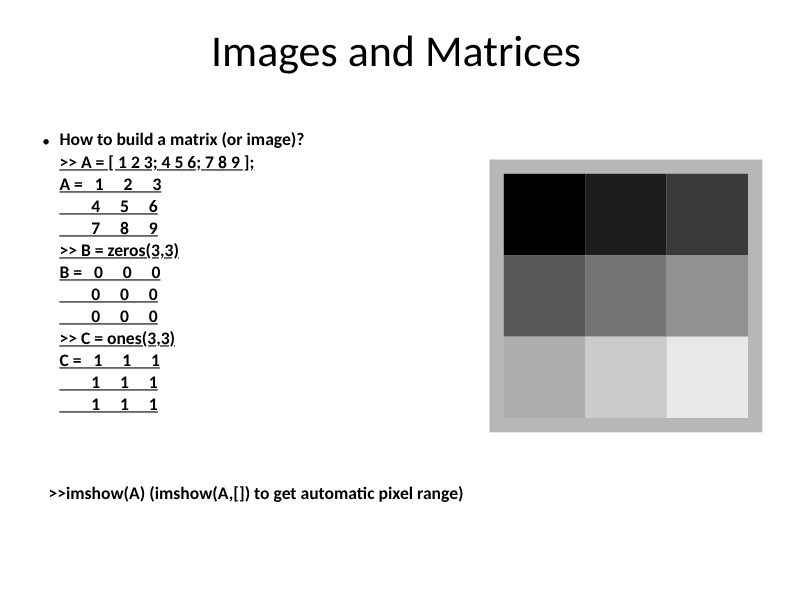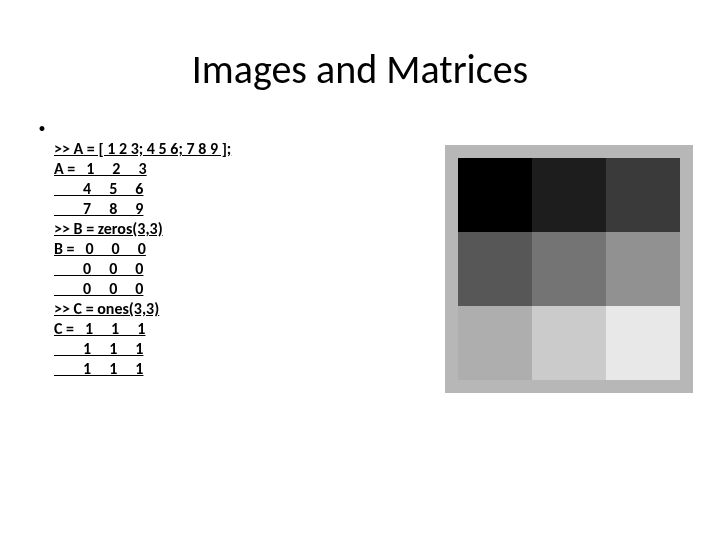--- a/index.html
+++ b/index.html
@@ -18,21 +18,20 @@
     box-sizing: border-box;
   }
   .title {
     position: absolute;
     top: 22px;
     left: 0;
     width: 720px;
     text-align: center;
     font-size: 40px;
     font-weight: 400;
-    margin-top: 23px;
   }
   .content {
     position: absolute;
     top: 118px;
     left: 30px;
     width: 400px;
   }
   .bullet-row {
     display: flex;
     align-items: flex-start;
@@ -89,35 +88,37 @@
 </head>
 <body>
 
 <div class="slide">
 
   <div class="title">Images and Matrices</div>
 
   <div class="content">
     <div class="bullet-row">
       <div class="bullet-dot">•</div>
+      <div class="bullet-text">How to build a matrix (or image)?</div>
     </div>
     <div class="code-block">&gt;&gt; A = [ 1 2 3; 4 5 6; 7 8 9 ];
 A =   1     2     3
         4     5     6
         7     8     9
 &gt;&gt; B = zeros(3,3)
 B =   0     0     0
         0     0     0
         0     0     0
 &gt;&gt; C = ones(3,3)
 C =   1     1     1
         1     1     1
         1     1     1</div>
   </div>
 
+  <div class="footer-line">&gt;&gt;imshow(A)  (imshow(A,[]) to get automatic pixel range)</div>
 
   <div class="image-frame">
     <div class="image-grid">
       <div class="cell" style="background:#000000"></div>
       <div class="cell" style="background:#1d1d1d"></div>
       <div class="cell" style="background:#3a3a3a"></div>
       <div class="cell" style="background:#575757"></div>
       <div class="cell" style="background:#747474"></div>
       <div class="cell" style="background:#919191"></div>
       <div class="cell" style="background:#aeaeae"></div>

